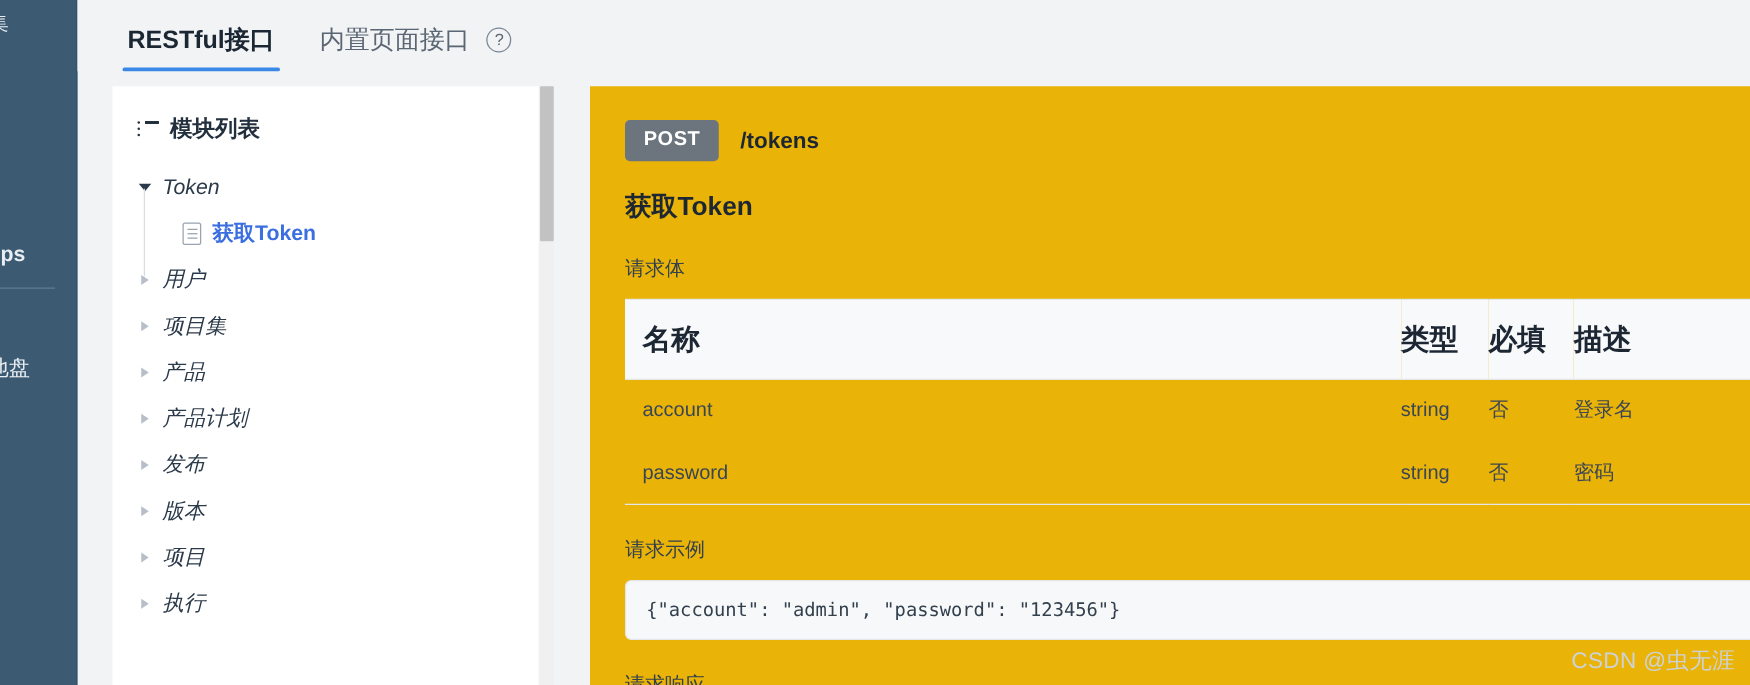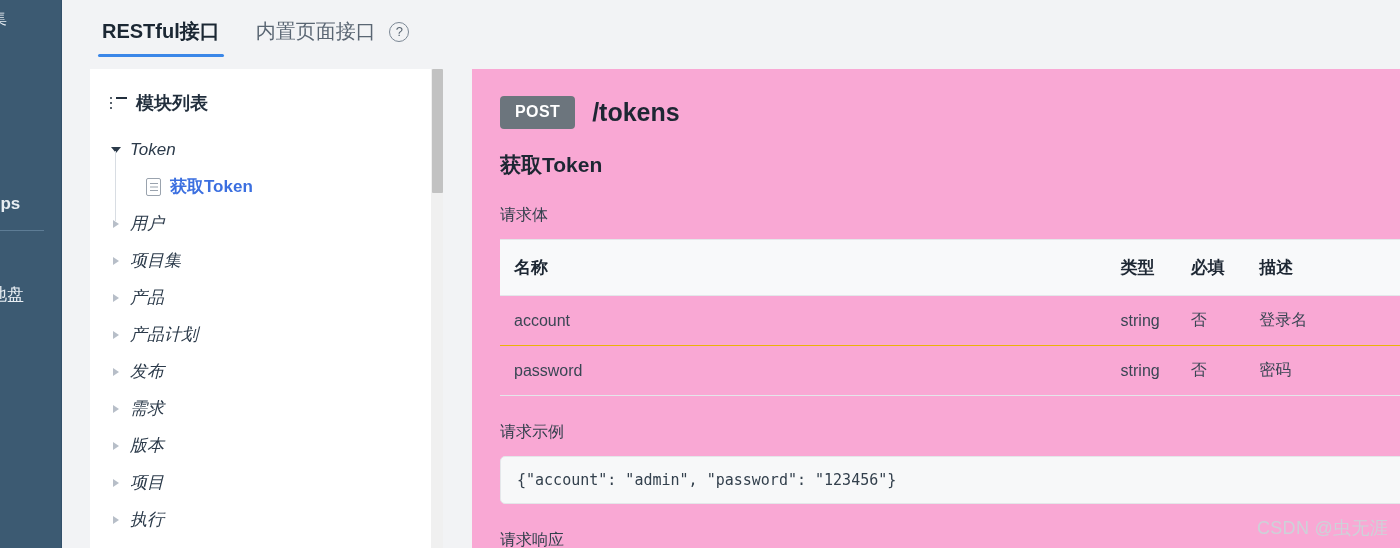--- a/index.html
+++ b/index.html
@@ -145,49 +145,49 @@
   .modscroll-thumb {
     position: absolute; left: 432px; top: 69px; width: 11px; height: 124px;
     background: #c2c2c2; border-radius: 1px;
     cursor: pointer;
   }
 
   
   .content {
     position: absolute; left: 472px; top: 69px;
     width: 928px; height: 479px;
-    background: #f9a8d4; overflow: hidden;
+    background: #eab308; overflow: hidden;
   }
   .ep-row { display: flex; align-items: center; padding: 27px 0 0 28px; }
   .method-badge {
     background: #6c757d; color: #fff;
     font-size: 16px; font-weight: bold;
     padding: 7px 15px 8px 15px; border-radius: 4px;
     letter-spacing: 0.4px;
   }
   .ep-path {
-    margin-left: 17px; font-size: 25px; font-weight: bold; color: #1d2733;
+    margin-left: 17px; font-size: 18px; font-weight: bold; color: #1d2733;
   }
   .ep-title {
     padding: 22px 0 0 28px; font-size: 21px; font-weight: bold; color: #1d2733;
   }
   .sec-title {
     padding: 26px 0 0 28px; font-size: 16px; color: #33404d;
   }
 
   table.reqtable {
     width: 960px; margin: 13px 0 0 28px;
     border-collapse: collapse;
     font-size: 16px;
   }
   table.reqtable thead th {
     background: #f8f9fa;
     text-align: left;
     font-weight: bold; color: #1d2733;
-    font-size: 17px;
+    font-size: 23px;
     padding: 16px 0 16px 0;
     border-top: 1px solid #e4e7ea;
     border-bottom: 1px solid #e4e7ea;
   }
   table.reqtable td {
     padding: 14px 0 14px 0;
     color: #3a4654;
     border-bottom: 1px solid #eab308;
   }
   table.reqtable tbody tr:last-child td { border-bottom: 1px solid #e4e7ea; }
@@ -296,26 +296,20 @@
         <span class="arrow">
             <span class="arrow-right"></span>
           </span>
         <span class="tlabel">产品计划</span>
       </div>
       <div class="tnode">
         <span class="arrow">
             <span class="arrow-right"></span>
           </span>
         <span class="tlabel">发布</span>
-      </div>
-      <div class="tnode">
-        <span class="arrow">
-            <span class="arrow-right"></span>
-          </span>
-        <span class="tlabel">需求</span>
       </div>
       <div class="tnode">
         <span class="arrow">
             <span class="arrow-right"></span>
           </span>
         <span class="tlabel">版本</span>
       </div>
       <div class="tnode">
         <span class="arrow">
             <span class="arrow-right"></span>

